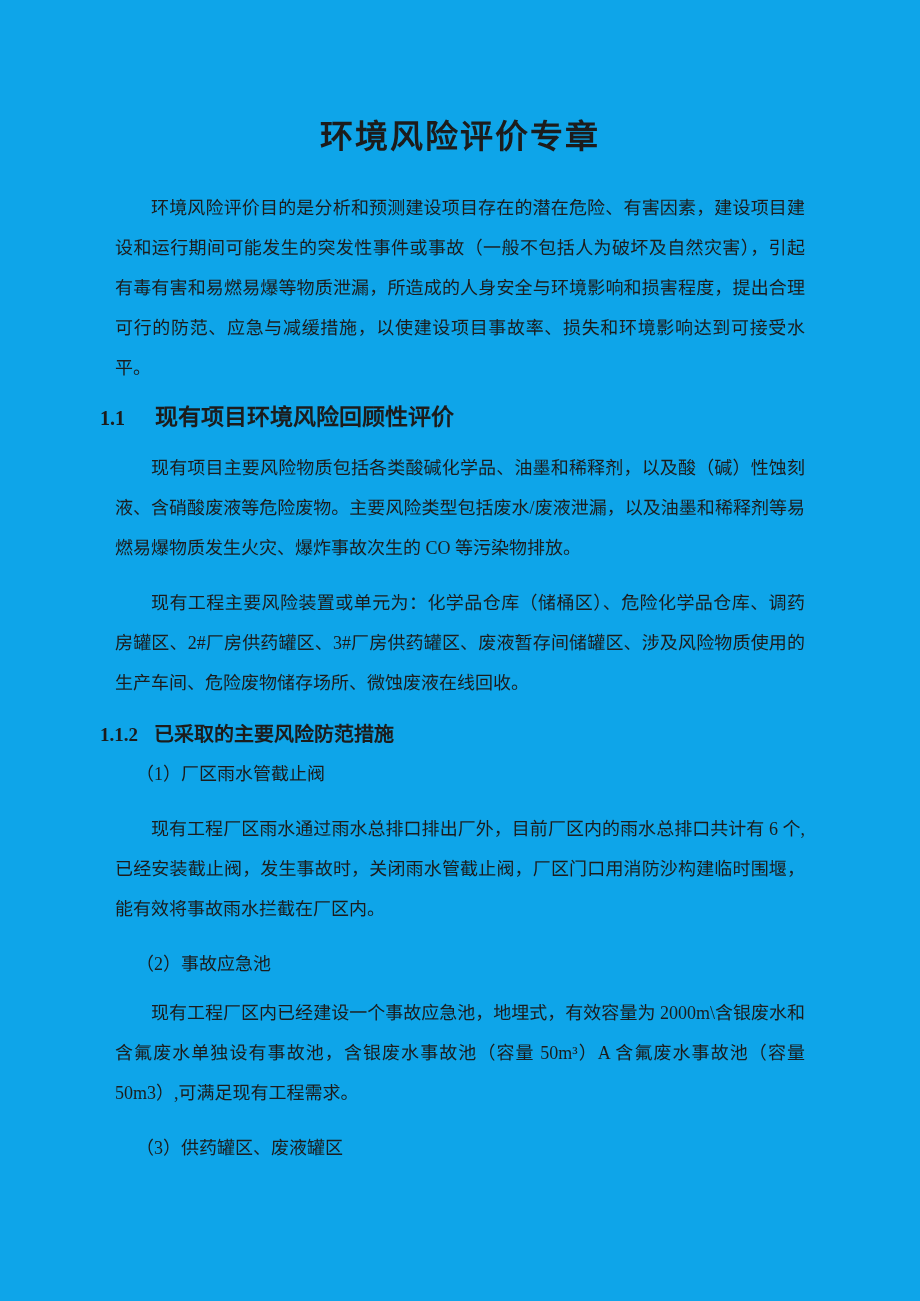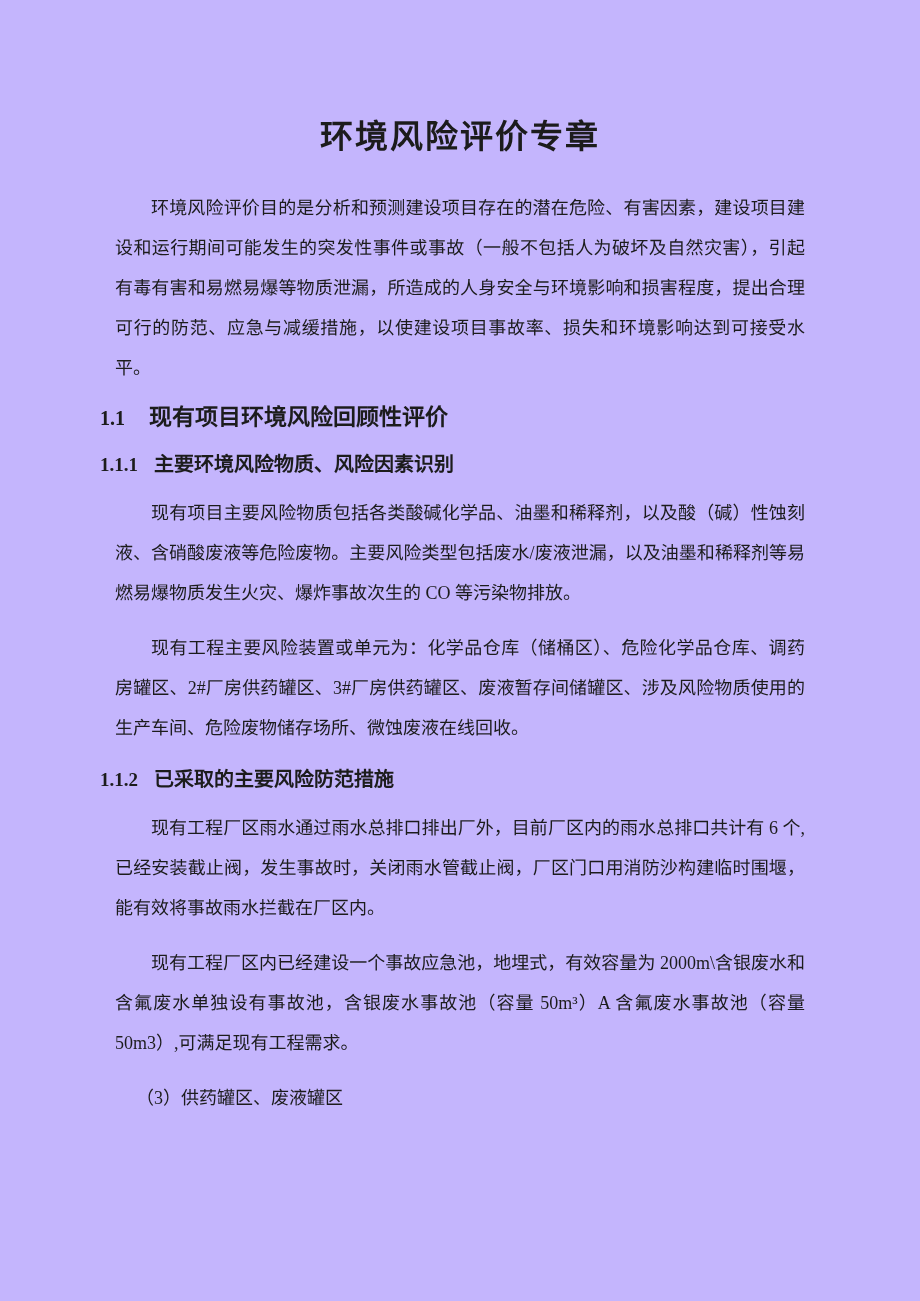--- a/index.html
+++ b/index.html
@@ -5,21 +5,21 @@
   html, body {
     margin: 0;
     padding: 0;
     background: #ffffff;
   }
   .page {
     position: relative;
     width: 920px;
     height: 1301px;
     box-sizing: border-box;
-    background: #c4b5fd;
+    background: #0ea5e9;
     padding: 116px 100px 0 100px;
     font-family: "Liberation Serif", "DejaVu Serif", serif;
     color: #1c1c1c;
     overflow: hidden;
   }
   .doc-title {
     margin: 0 0 30px 0;
     font-size: 33px;
     font-weight: bold;
     text-align: center;
@@ -34,21 +34,21 @@
     text-indent: 2em;
   }
   h2.sec-h1 {
     margin: 10px 0 14px 0;
     font-size: 23px;
     font-weight: bold;
     line-height: 30px;
   }
   h2.sec-h1 .sec-num {
     font-size: 20px;
-    margin-right: 24px;
+    margin-right: 30px;
     letter-spacing: 0;
   }
   h3.sec-h2 {
     margin: 18px 0 6px 0;
     font-size: 20px;
     font-weight: bold;
     line-height: 27px;
   }
   h3.sec-h2 .sec-num {
     font-size: 19px;
@@ -71,34 +71,33 @@
 <div class="page">
 
   <h1 class="doc-title">环境风险评价专章</h1>
 
   <p class="body-para">环境风险评价目的是分析和预测建设项目存在的潜在危险、有害因素，建设项目建设和运行期间可能发生的突发性事件或事故（一般不包括人为破坏及自然灾害），引起有毒有害和易燃易爆等物质泄漏，所造成的人身安全与环境影响和损害程度，提出合理可行的防范、应急与减缓措施，以使建设项目事故率、损失和环境影响达到可接受水平。</p>
 
   <h2 class="sec-h1">
     <span class="sec-num">1.1</span><span>现有项目环境风险回顾性评价</span>
   </h2>
 
-  <h3 class="sec-h2">
-    <span class="sec-num">1.1.1</span><span>主要环境风险物质、风险因素识别</span>
-  </h3>
 
   <p class="body-para">现有项目主要风险物质包括各类酸碱化学品、油墨和稀释剂，以及酸（碱）性蚀刻液、含硝酸废液等危险废物。主要风险类型包括废水/废液泄漏，以及油墨和稀释剂等易燃易爆物质发生火灾、爆炸事故次生的 CO 等污染物排放。</p>
 
   <p class="body-para">现有工程主要风险装置或单元为：化学品仓库（储桶区）、危险化学品仓库、调药房罐区、2#厂房供药罐区、3#厂房供药罐区、废液暂存间储罐区、涉及风险物质使用的生产车间、危险废物储存场所、微蚀废液在线回收。</p>
 
   <h3 class="sec-h2">
     <span class="sec-num">1.1.2</span><span>已采取的主要风险防范措施</span>
   </h3>
 
+  <p class="measure-label">（1）厂区雨水管截止阀</p>
 
   <p class="body-para">现有工程厂区雨水通过雨水总排口排出厂外，目前厂区内的雨水总排口共计有 6 个,已经安装截止阀，发生事故时，关闭雨水管截止阀，厂区门口用消防沙构建临时围堰，能有效将事故雨水拦截在厂区内。</p>
 
+  <p class="measure-label">（2）事故应急池</p>
 
   <p class="body-para spaced">现有工程厂区内已经建设一个事故应急池，地埋式，有效容量为 2000m\含银废水和含氟废水单独设有事故池，含银废水事故池（容量 50m³）A 含氟废水事故池（容量 50m3）,可满足现有工程需求。</p>
 
   <p class="measure-label spaced">（3）供药罐区、废液罐区</p>
 
 
 </div>
 
 </body></html>

